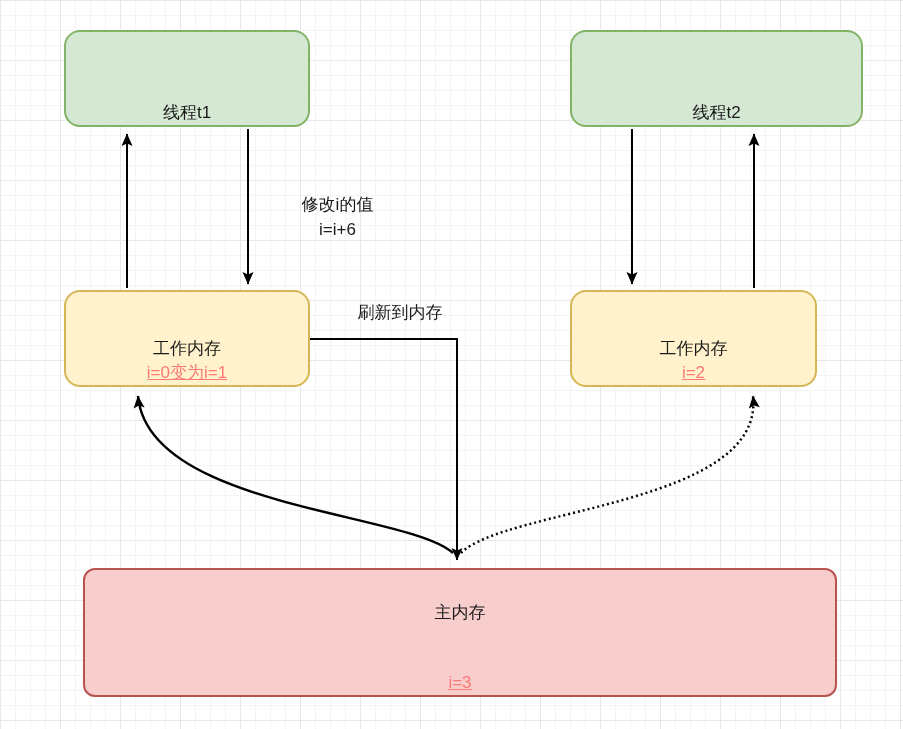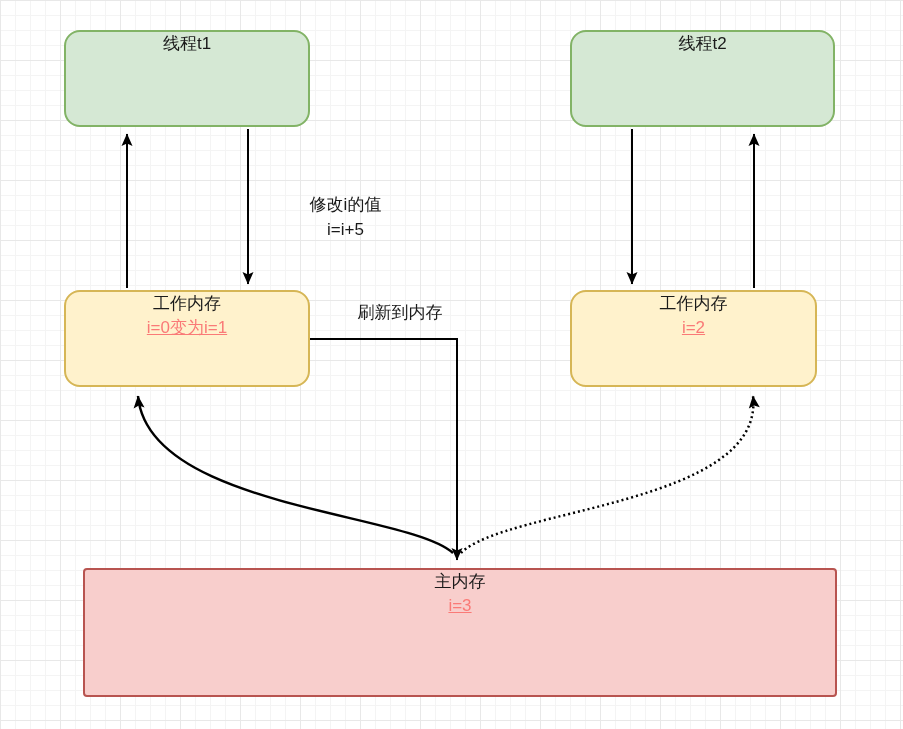--- a/index.html
+++ b/index.html
@@ -12,27 +12,27 @@
     background-image:
       linear-gradient(to right, #e8e8e8 1px, transparent 1px),
       linear-gradient(to bottom, #e8e8e8 1px, transparent 1px),
       linear-gradient(to right, #f4f4f4 1px, transparent 1px),
       linear-gradient(to bottom, #f4f4f4 1px, transparent 1px);
     background-size:60px 60px,60px 60px,15px 15px,15px 15px;
   }
   svg.arrows{position:absolute;left:0;top:0;z-index:1;}
   .node{
     position:absolute;z-index:2;
-    display:flex;flex-direction:column;align-items:center;justify-content:flex-start;
+    display:flex;flex-direction:column;align-items:center;justify-content:flex-end;
     box-sizing:border-box;border:2px solid;border-radius:16px;
     font-size:17px;color:#1a1a1a;text-align:center;line-height:24px;
   }
   .node-green{background:#d5e8d4;border-color:#82b366;}
   .node-yellow{background:#fff2cc;border-color:#d6b656;}
-  .node-red{background:#f8cecc;border-color:#b85450;border-radius:4px;}
+  .node-red{background:#f8cecc;border-color:#b85450;border-radius:12px;gap:46px;}
   .node .value{color:#fa7a77;text-decoration:underline;}
   .edge-label{
     position:absolute;z-index:2;
     font-size:17px;color:#1a1a1a;text-align:center;line-height:25px;
   }
 </style>
 </head>
 <body>
 
 <div class="canvas">
@@ -53,39 +53,39 @@
 
     <path d="M 453 553 C 408 512 148 508 138 396" stroke="#000" stroke-width="2.5" fill="none" marker-end="url(#ah)"></path>
 
     <path d="M 461 553 C 505 508 765 505 753 396" stroke="#000" stroke-width="2.5" fill="none" stroke-dasharray="2 3" marker-end="url(#ah)"></path>
   </svg>
 
   <div class="node node-green" style="left:64px;top:30px;width:246px;height:97px;">
     <div class="label">线程t1</div>
   </div>
 
-  <div class="node node-green" style="left:570px;top:30px;width:265px;height:97px;">
+  <div class="node node-green" style="left:570px;top:30px;width:293px;height:97px;">
     <div class="label">线程t2</div>
   </div>
 
   <div class="node node-yellow" style="left:64px;top:290px;width:246px;height:97px;">
     <div class="label">工作内存</div>
     <div class="value">i=0变为i=1</div>
   </div>
 
   <div class="node node-yellow" style="left:570px;top:290px;width:247px;height:97px;">
     <div class="label">工作内存</div>
     <div class="value">i=2</div>
   </div>
 
   <div class="node node-red" style="left:83px;top:568px;width:754px;height:129px;">
     <div class="label">主内存</div>
     <div class="value">i=3</div>
   </div>
 
-  <div class="edge-label" style="left:268px;top:192px;width:155px;">
+  <div class="edge-label" style="left:260px;top:192px;width:155px;">
     <div>修改i的值</div>
-    <div>i=i+5</div>
+    <div>i=i+6</div>
   </div>
 
   <div class="edge-label" style="left:330px;top:300px;width:140px;font-family:Liberation Serif, serif;">刷新到内存</div>
 
 </div>
 
 </body></html>

